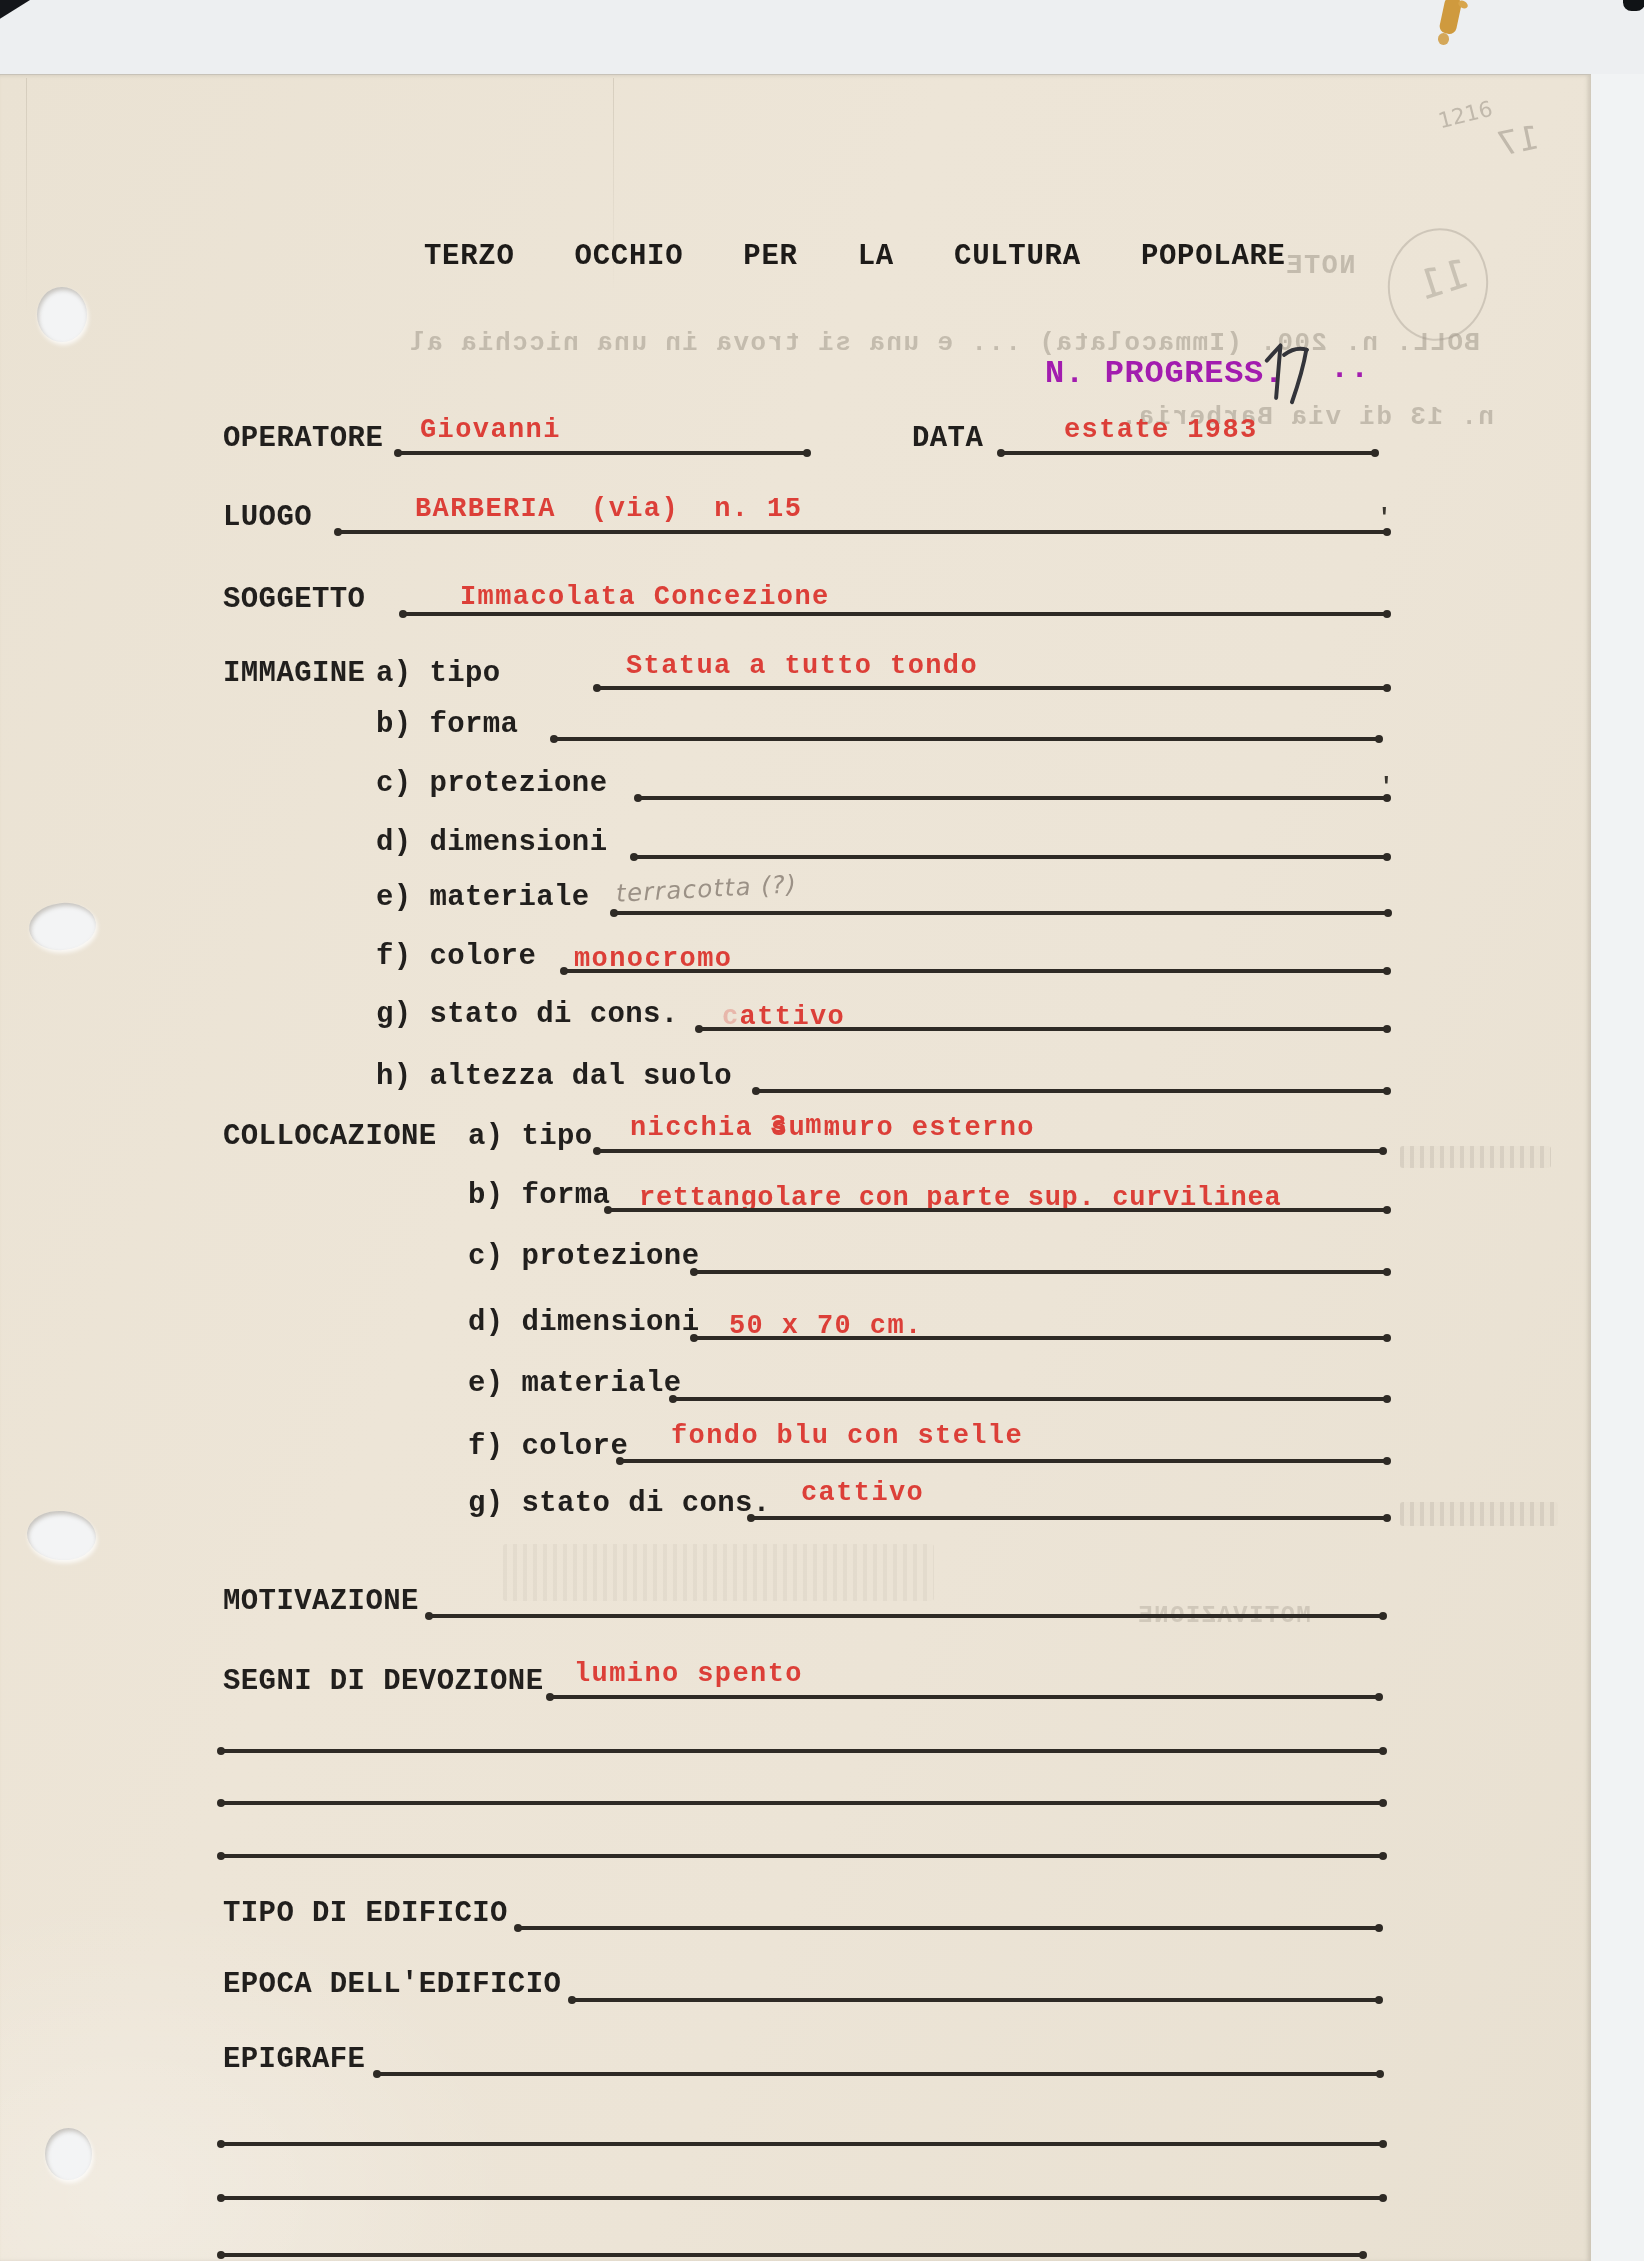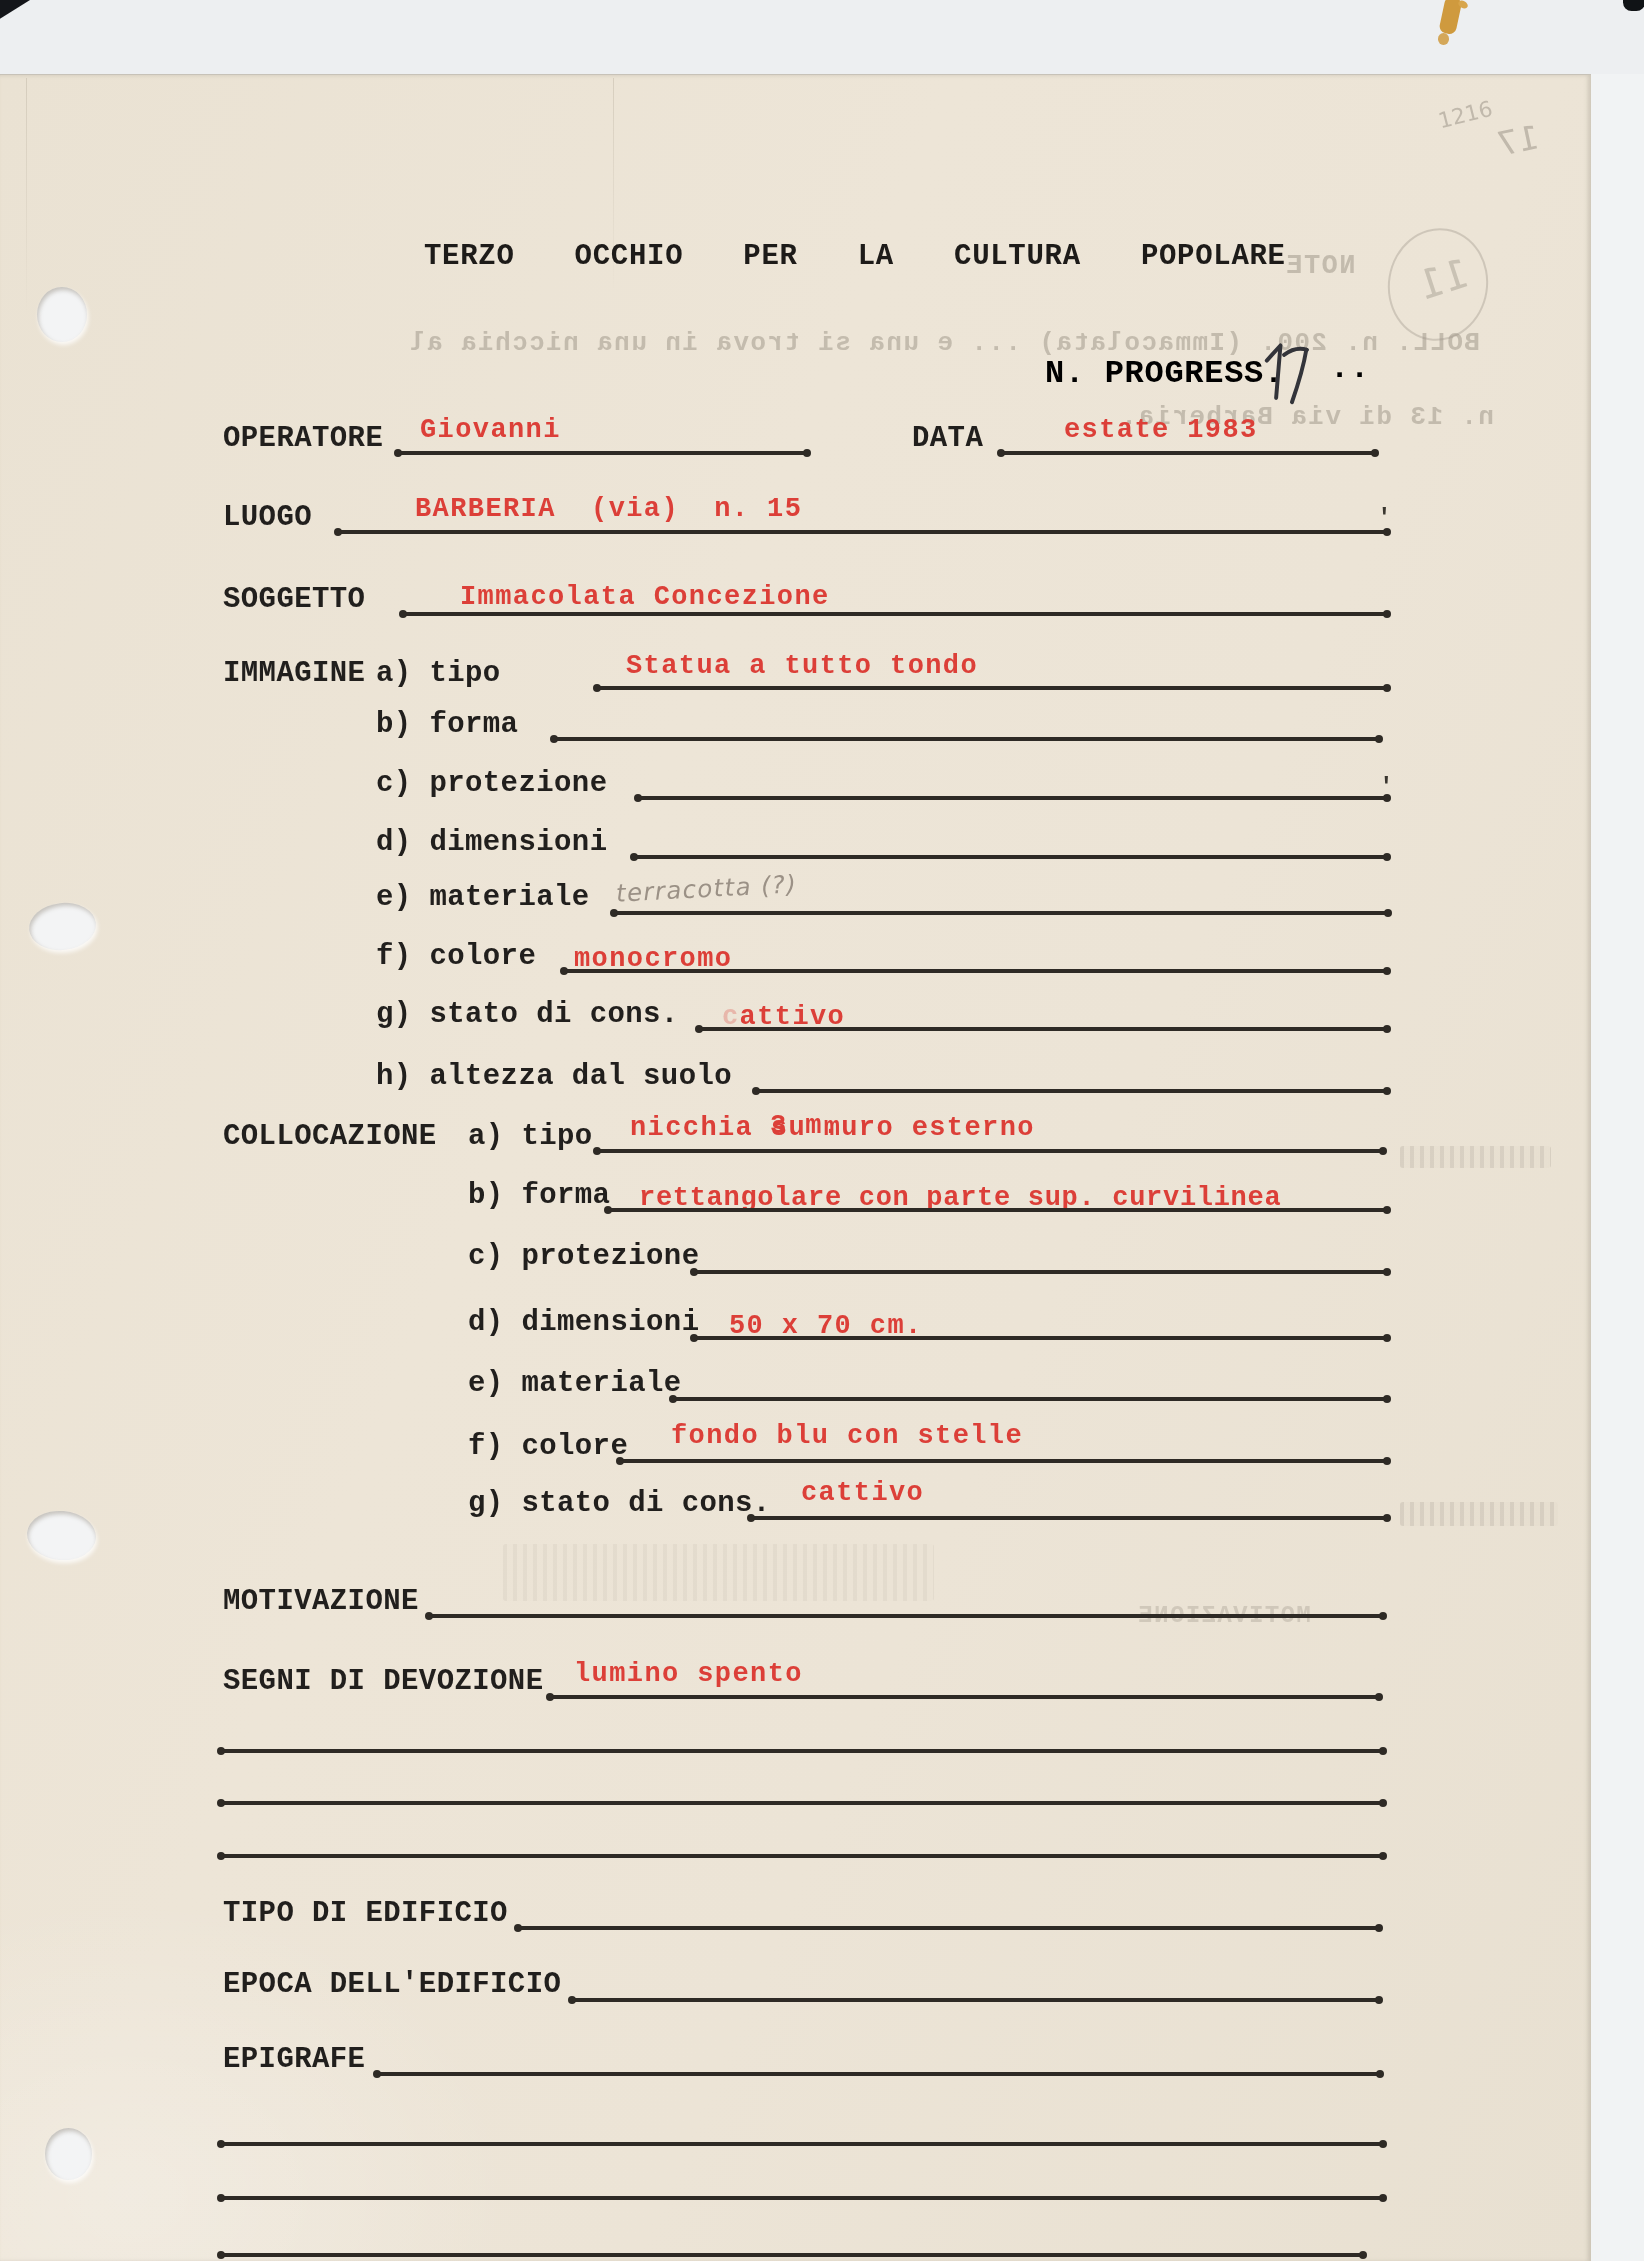--- a/index.html
+++ b/index.html
@@ -29,21 +29,21 @@
   .pen-mark{position:absolute;left:1442px;top:-2.9px;width:17px;height:37px;background:#cf9a3e;border-radius:7.2px;transform:rotate(12deg);}
   .pen-mark-blob{position:absolute;left:1438px;top:33px;width:10.8px;height:11.5px;background:#cf9a3e;border-radius:50%;opacity:.85;}
   .pen-mark-tip{position:absolute;left:1458px;top:1.4px;width:10px;height:7.2px;background:#d8a54b;border-radius:50%;transform:rotate(30deg);}
   
   .hole{position:absolute;background:#f3f4f5;border-radius:50%;
     box-shadow:inset 1.4px 2.9px 4.3px rgba(130,120,105,.4), 1.4px 2.9px 4.3px rgba(255,255,255,.8);}
   
   .lbl{position:absolute;color:#211f1d;font-weight:bold;font-size:29px;line-height:1;letter-spacing:0.4px;white-space:pre;}
   .val{position:absolute;color:#dc3f38;font-weight:bold;font-size:27px;line-height:1;letter-spacing:1.4px;white-space:pre;}
   .title{position:absolute;color:#1d1b19;font-weight:bold;font-size:29px;line-height:1;letter-spacing:0.7px;word-spacing:42px;white-space:pre;}
-  .progress-lbl{position:absolute;color:#000000;font-weight:bold;font-size:32px;line-height:1;letter-spacing:0.7px;white-space:pre;}
+  .progress-lbl{position:absolute;color:#a21caf;font-weight:bold;font-size:32px;line-height:1;letter-spacing:0.7px;white-space:pre;}
   .faint-first::first-letter{color:rgba(220,63,56,0.28);}
   
   .fline{position:absolute;height:3.6px;background:#2e2a25;border-radius:2.2px;
     box-shadow:0 4.3px 2.9px -2.2px rgba(140,190,215,0.30);}
   .fline::before,.fline::after{content:"";position:absolute;width:8px;height:8px;background:#2e2a25;border-radius:50%;top:-2.2px;}
   .fline::before{left:-2.9px;}
   .fline::after{right:-2.9px;}
   
   .pencil{position:absolute;color:#9b9186;font-family:"DejaVu Sans",sans-serif;font-style:italic;font-size:24.4px;line-height:1;letter-spacing:1.4px;transform:rotate(-3deg);white-space:pre;}
   .hand17{position:absolute;}

